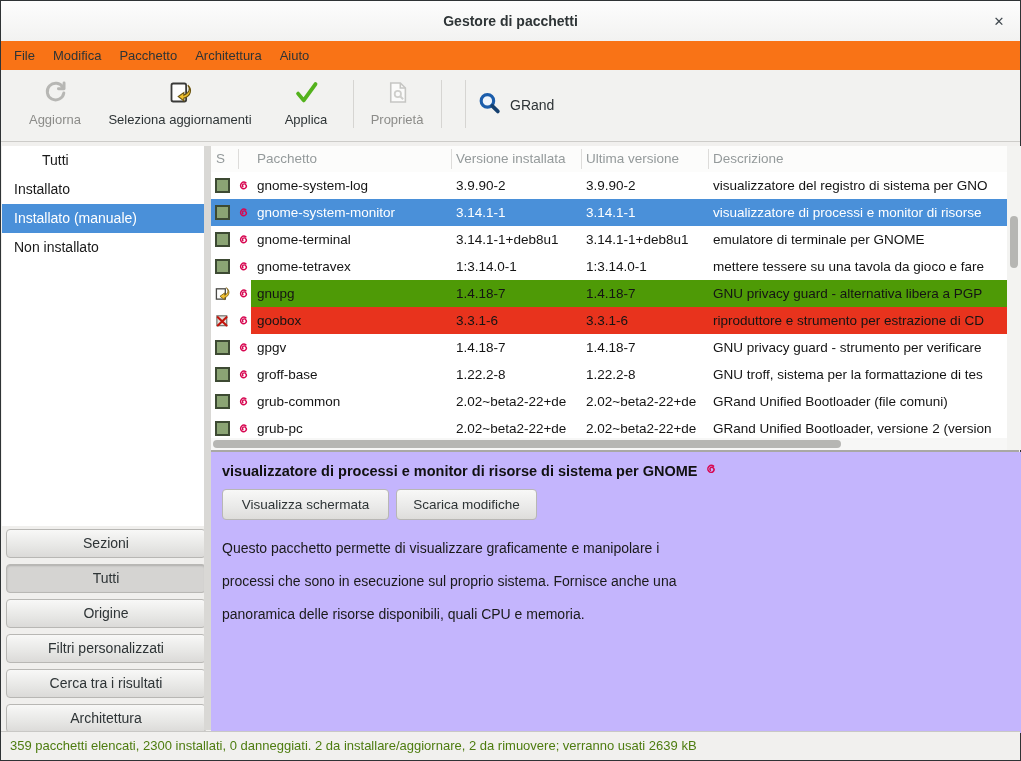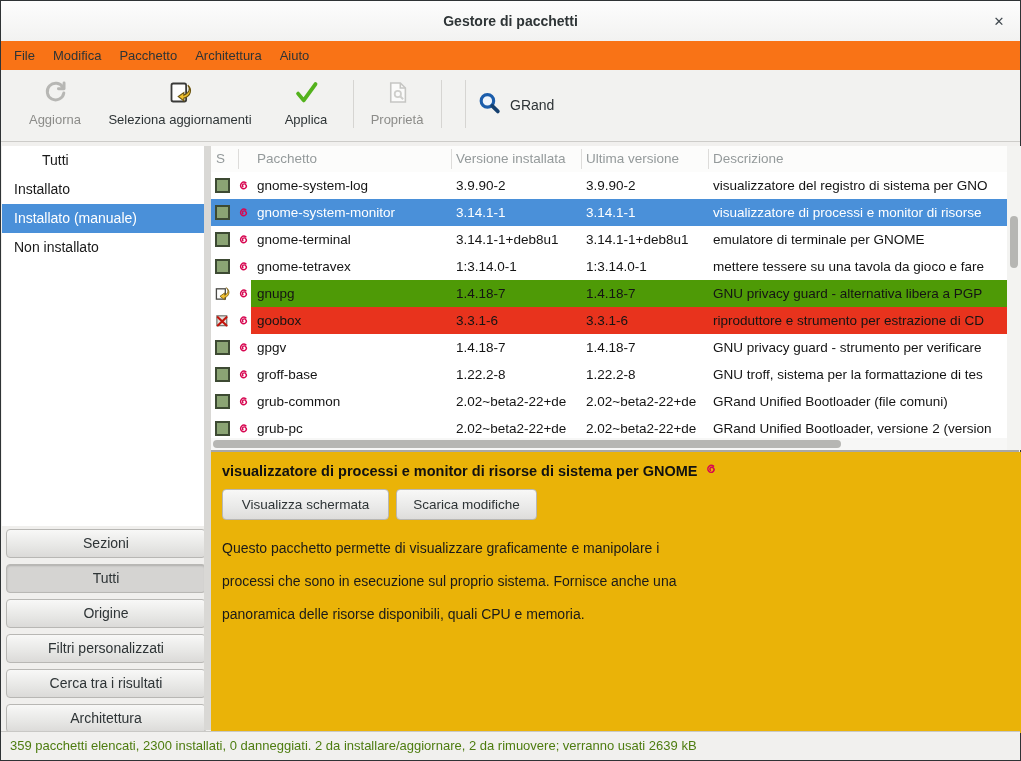--- a/index.html
+++ b/index.html
@@ -65,21 +65,21 @@
   .swirl { position:absolute; left:25px; top:6px; width:15px; height:15px; }
 
   
   .hscroll { position:absolute; left:210px; top:437px; width:796px; height:12px; background:#f7f7f6; }
   .hscroll .thumb { position:absolute; left:2px; top:2px; width:628px; height:8px; background:#b6b6b3; border-radius:4px; }
   .vscroll { position:absolute; left:1006px; top:145px; width:14px; height:304px; background:#f3f3f1; }
   .vscroll .thumb { position:absolute; left:3px; top:70px; width:8px; height:52px; background:#b6b6b3; border-radius:4px; }
 
   
   .pane-divider { position:absolute; left:210px; top:449px; right:1px; height:2px; background:#a9a8a5; }
-  .details { position:absolute; left:210px; top:451px; width:810px; height:281px; background:#eab308; }
+  .details { position:absolute; left:210px; top:451px; width:810px; height:281px; background:#c4b5fd; }
   .detail-title { position:absolute; left:11px; top:9px; font-size:14.5px; font-weight:700; color:#111;
     display:flex; align-items:center; gap:6px; }
   .detail-btn { position:absolute; top:37px; height:31px; border:1px solid #b8b7b4; border-radius:4px;
     background:linear-gradient(#f8f8f7,#e9e9e8 60%,#dedddb); font-size:13.5px; color:#2e3436;
     text-align:center; line-height:29px; cursor:pointer; padding:0 16px; }
   .detail-text { position:absolute; left:11px; top:80px; width:740px; font-size:14px; color:#1a1a1a; line-height:33px; }
 
   
   .statusbar { position:absolute; left:0; bottom:0; right:0; height:29px; background:#f1f0ee;
     border-top:1px solid #c9c8c5; line-height:28px; padding-left:9px; font-size:13px; color:#4d7c0f; }

